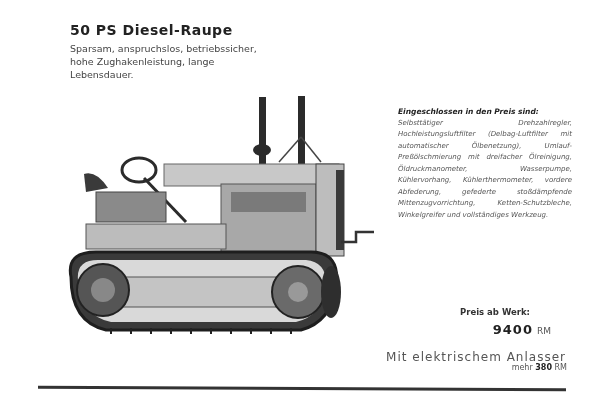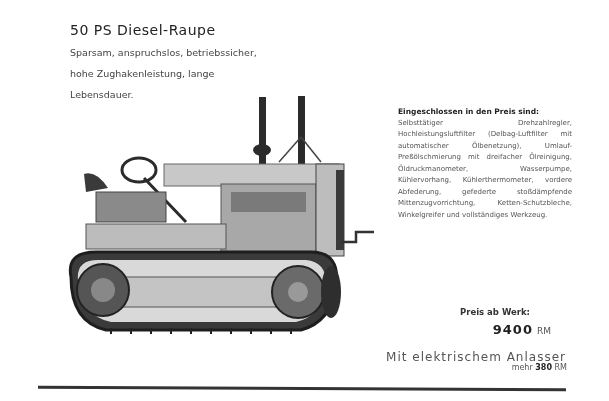--- a/index.html
+++ b/index.html
@@ -1,21 +1,21 @@
 <!DOCTYPE html>
 <html><head>
   <meta charset="utf-8">
   <style>
     html, body { margin:0; padding:0; }
     body { width:609px; height:401px; background:#ffffff; position:relative; overflow:hidden;
            font-family:"DejaVu Sans", sans-serif; color:#2a2a2a; }
-    .title { position:absolute; left:70px; top:22px; font-size:14px; font-weight:normal; letter-spacing:0.5px; color:#222; }
-    .tagline { position:absolute; left:70px; top:42px; width:200px; font-size:9.5px; line-height:21px; color:#444; }
+    .title { position:absolute; left:70px; top:22px; font-size:14px; font-weight:bold; letter-spacing:0.5px; color:#222; }
+    .tagline { position:absolute; left:70px; top:42px; width:200px; font-size:9.5px; line-height:13px; color:#444; }
     .tractor { position:absolute; left:36px; top:92px; width:346px; height:260px; }
-    .incl { position:absolute; left:398px; top:106px; width:174px; font-size:7px; line-height:11.5px; color:#555; text-align:justify; }
+    .incl { position:absolute; left:398px; top:106px; width:174px; font-size:7px; line-height:11.5px; color:#555; text-align:justify;font-style:italic; }
     .incl .head { font-weight:bold; color:#222; font-size:7.5px; }
     .price-label { position:absolute; left:428px; top:307px; font-size:8.5px; font-weight:bold; color:#333;padding-left:32px; }
     .price { position:absolute; right:58px; top:322px; font-size:13px; font-weight:bold; color:#222; letter-spacing:1px; }
     .price .cur { font-size:9px; font-weight:normal; color:#555; letter-spacing:0; margin-left:4px; }
     .extra1 { position:absolute; right:43px; top:350px; font-size:12px; color:#555; letter-spacing:1px; }
     .extra2 { position:absolute; right:42px; top:363px; font-size:8px; color:#555;padding-left:16px; }
     .extra2 b { color:#222; }
     .rule { position:absolute; left:38px; top:387px; width:528px; height:3px; background:#333; transform:rotate(0.25deg); }
   </style>
 </head>

